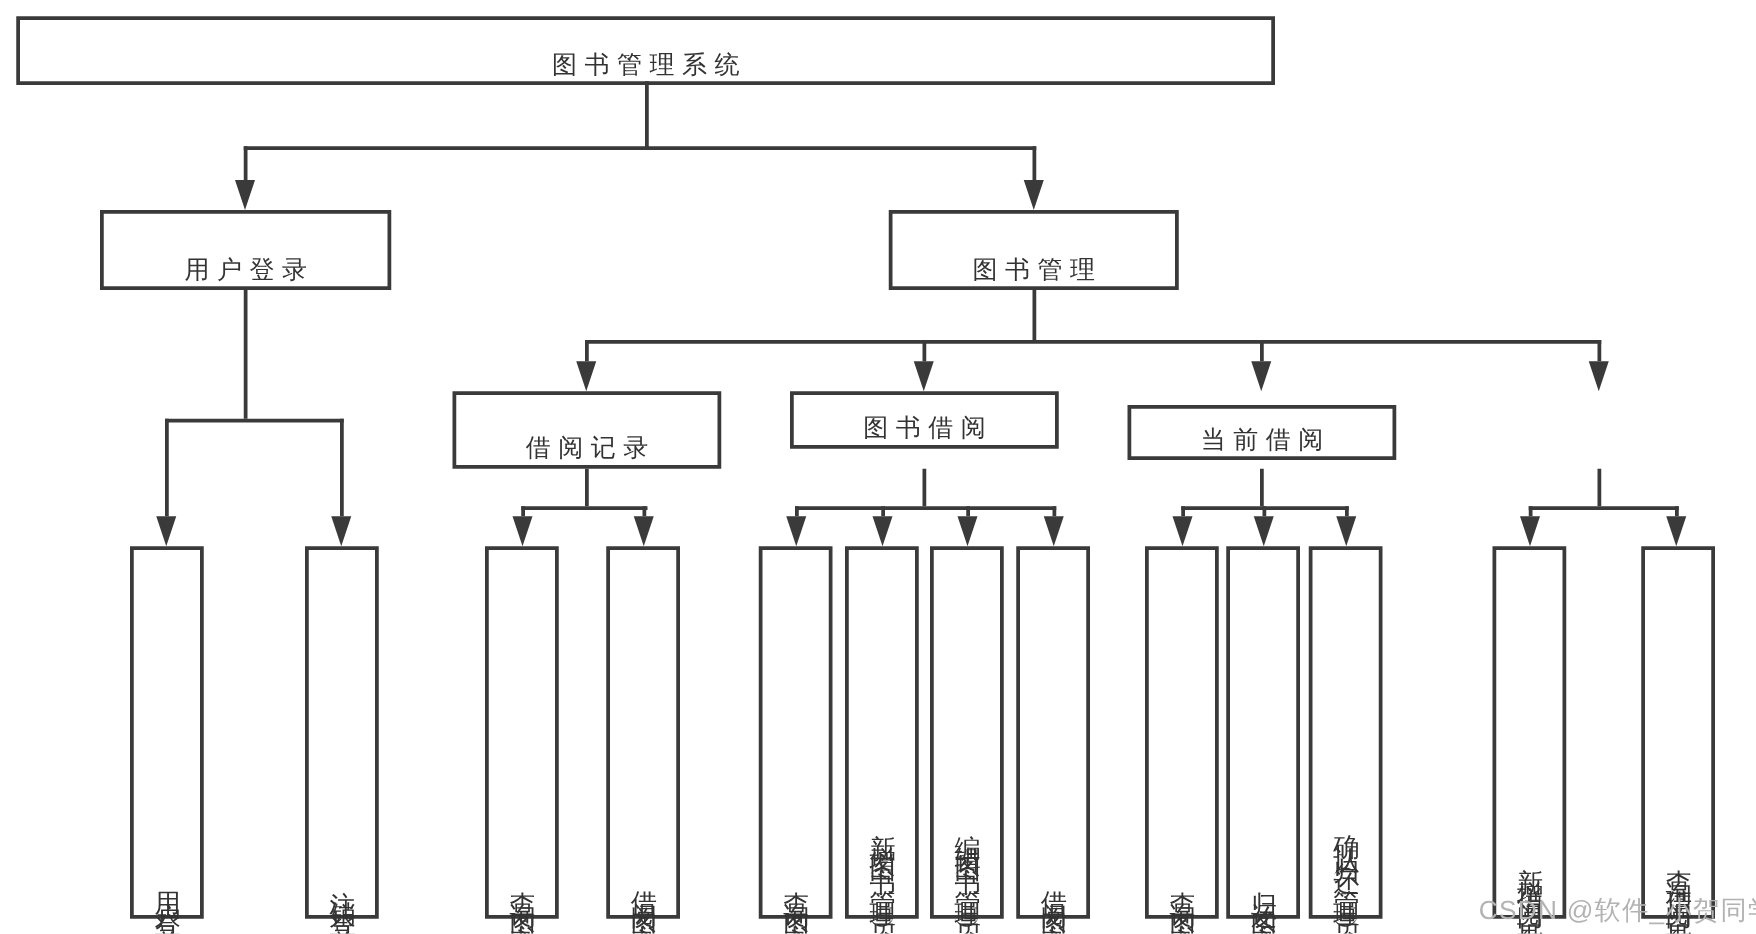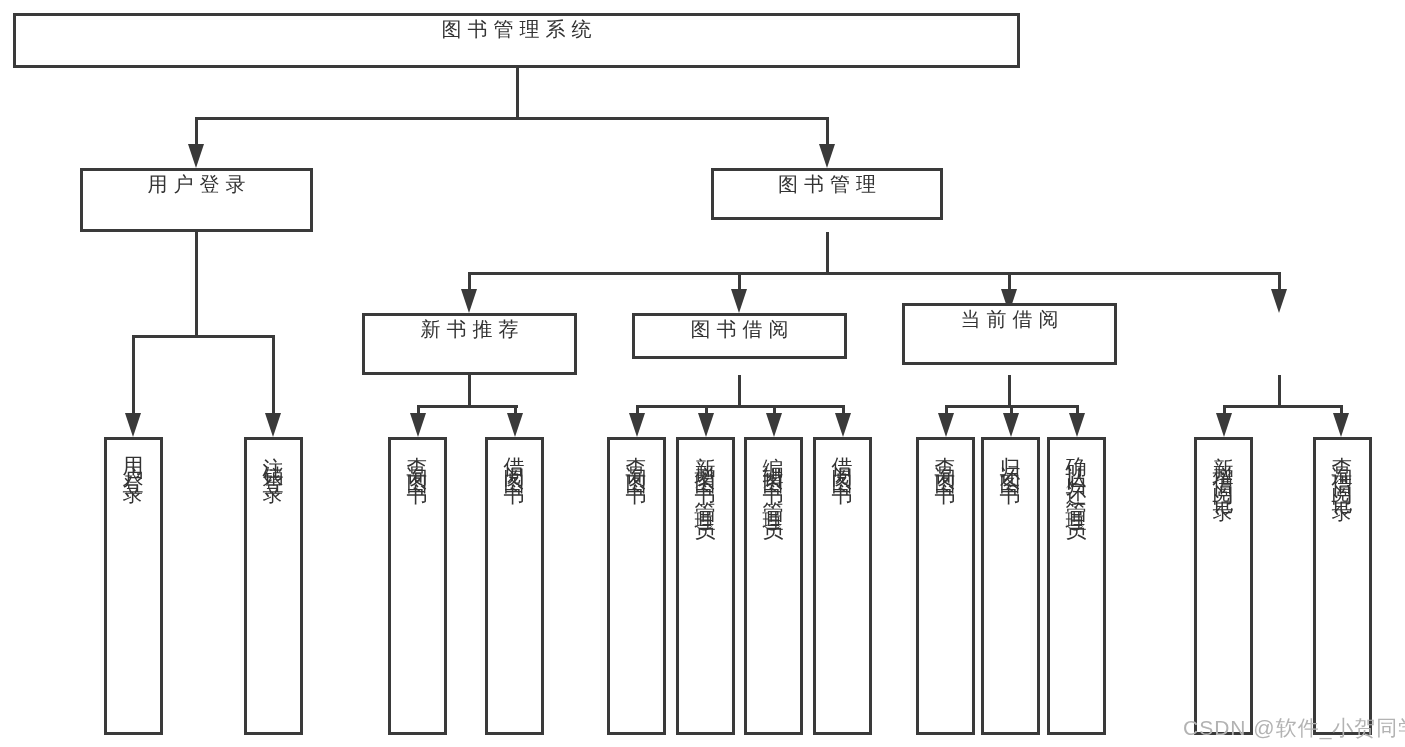--- a/index.html
+++ b/index.html
@@ -10,21 +10,21 @@
   }
   *{margin:0;padding:0;box-sizing:border-box;}
   html,body{background:var(--bg);}
   body{font-family:"Liberation Sans","DejaVu Sans",sans-serif;}
   .stage{
     position:relative;width:1405px;height:747px;background:var(--bg);overflow:hidden;
   }
   
   .box{
     position:absolute;background:#fff;border:3px solid var(--line);
-    display:flex;align-items:flex-start;justify-content:center;
+    display:flex;align-items:flex-end;justify-content:center;
     color:var(--text);
   }
   .box.h span{
     font-size:20px;letter-spacing:6px;text-indent:6px;white-space:nowrap;
   }
   .box.v span{
     writing-mode:vertical-rl;text-orientation:mixed;
     font-size:21px;letter-spacing:9px;line-height:1;white-space:nowrap;
   }
   
@@ -52,21 +52,21 @@
   <div class="vl" style="left:516px;top:65px;height:53px;"></div>
   <div class="hl" style="left:195px;top:117px;width:634px;"></div>
   <div class="vl" style="left:195px;top:117px;height:28px;"></div>
   <div class="vl" style="left:826px;top:117px;height:28px;"></div>
   <div class="ar" style="left:188px;top:144px;"></div>
   <div class="ar" style="left:819px;top:144px;"></div>
 
   <div class="box h" style="left:80px;top:168px;width:233px;height:64px;">
     <span>用户登录</span>
   </div>
-  <div class="box h" style="left:711px;top:168px;width:232px;height:52px;">
+  <div class="box h" style="left:711px;top:168px;width:232px;height:64px;">
     <span>图书管理</span>
   </div>
 
   <div class="vl" style="left:195px;top:232px;height:103px;"></div>
   <div class="hl" style="left:132px;top:335px;width:143px;"></div>
   <div class="vl" style="left:132px;top:335px;height:78px;"></div>
   <div class="vl" style="left:272px;top:335px;height:78px;"></div>
   <div class="ar" style="left:125px;top:413px;"></div>
   <div class="ar" style="left:265px;top:413px;"></div>
 
@@ -75,26 +75,26 @@
   <div class="vl" style="left:468px;top:272px;height:17px;"></div>
   <div class="vl" style="left:738px;top:272px;height:17px;"></div>
   <div class="vl" style="left:1008px;top:272px;height:17px;"></div>
   <div class="vl" style="left:1278px;top:272px;height:17px;"></div>
   <div class="ar" style="left:461px;top:289px;"></div>
   <div class="ar" style="left:731px;top:289px;"></div>
   <div class="ar" style="left:1001px;top:289px;"></div>
   <div class="ar" style="left:1271px;top:289px;"></div>
 
   <div class="box h" style="left:362px;top:313px;width:215px;height:62px;">
-    <span>新书推荐</span>
+    <span>借阅记录</span>
   </div>
   <div class="box h" style="left:632px;top:313px;width:215px;height:46px;">
     <span>图书借阅</span>
   </div>
-  <div class="box h" style="left:902px;top:303px;width:215px;height:62px;">
+  <div class="box h" style="left:902px;top:324px;width:215px;height:44px;">
     <span>当前借阅</span>
   </div>
 
   <div class="vl" style="left:468px;top:375px;height:30px;"></div>
   <div class="hl" style="left:417px;top:405px;width:101px;"></div>
   <div class="vl" style="left:417px;top:405px;height:8px;"></div>
   <div class="vl" style="left:514px;top:405px;height:8px;"></div>
   <div class="ar" style="left:410px;top:413px;"></div>
   <div class="ar" style="left:507px;top:413px;"></div>
 

